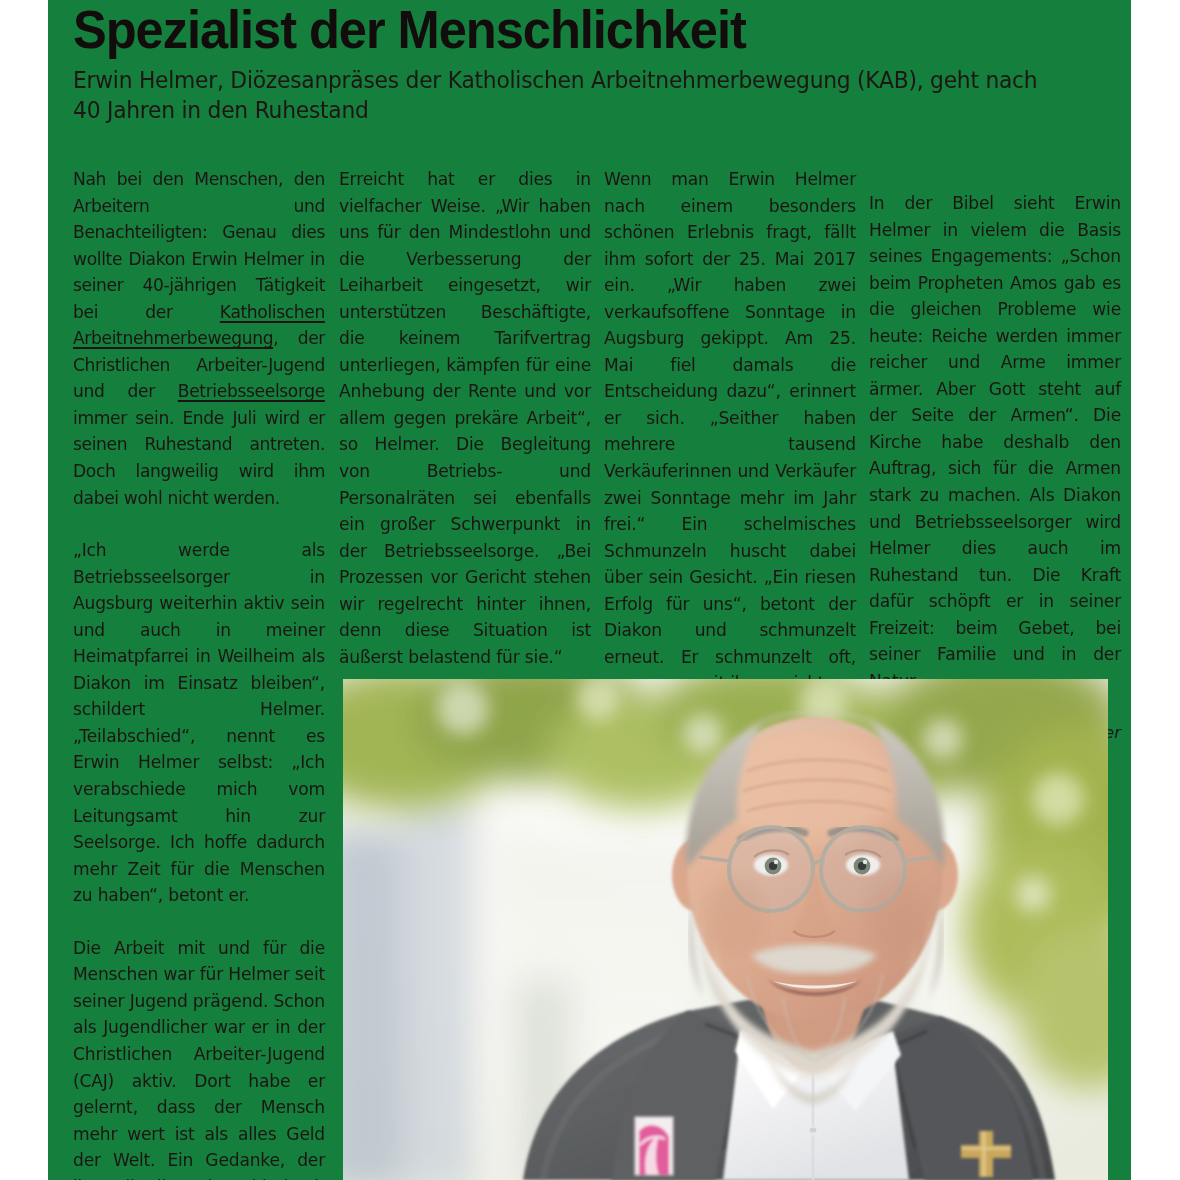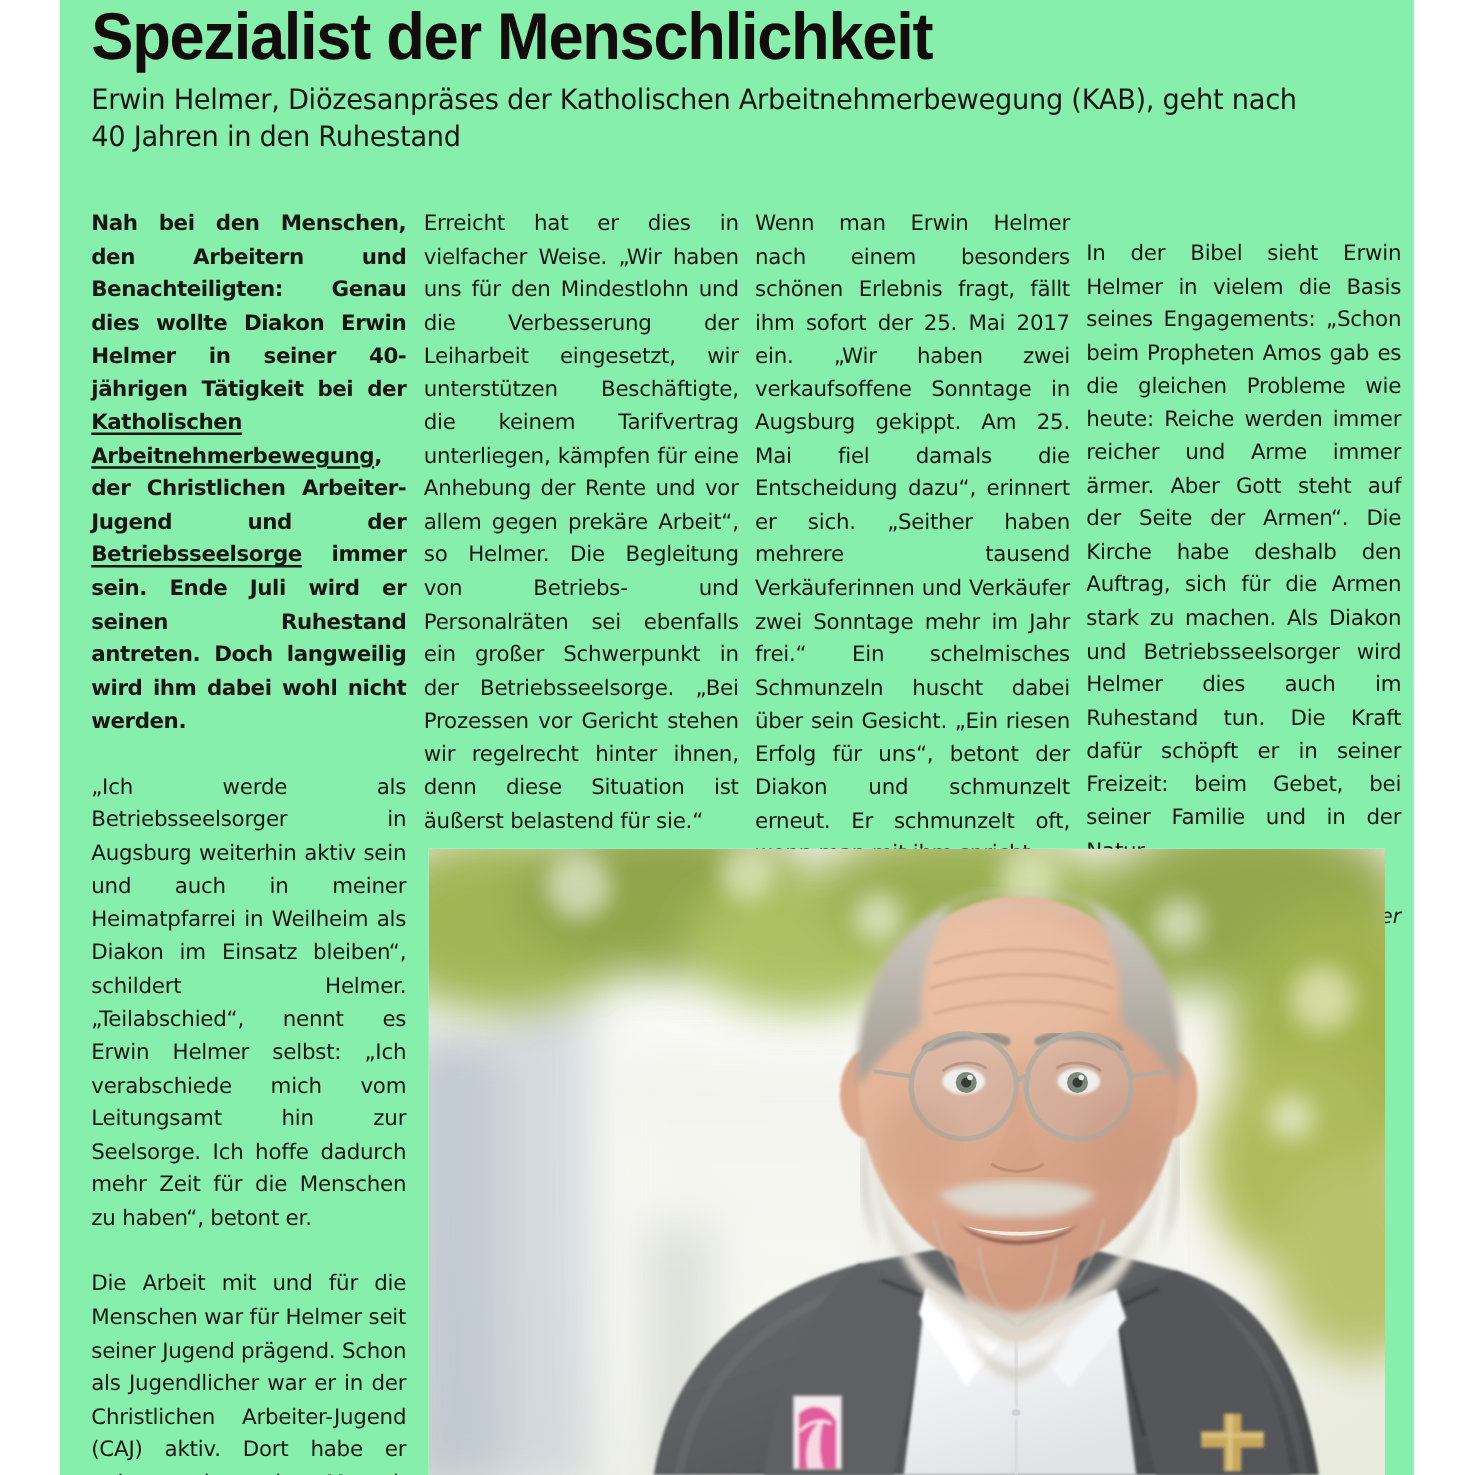--- a/index.html
+++ b/index.html
@@ -14,21 +14,21 @@
     font-family: "DejaVu Sans", sans-serif;
   }
 
   
   #page {
     position: absolute;
     left: 48px;
     top: 0px;
     width: 1083px;
     height: 1180px;
-    background: #86efac;
+    background: #15803d;
     overflow: hidden;
   }
 
   
   #headline-block {
     position: absolute;
     left: 25px;
     top: 2px;
     width: 1040px;
   }
@@ -75,21 +75,21 @@
   #col2 { left: 291px; }
   #col3 { left: 556px; }
   #col4 { left: 821px; margin-top: 24px; }
 
   .col p {
     margin: 0 0 26px 0;
   }
   .col p:last-child { margin-bottom: 0; }
 
   .lead {
-    font-weight: 700;
+    font-weight: 400;
     letter-spacing: -0.35px;
   }
   .lead u {
     text-decoration-line: underline;
     text-decoration-thickness: 1.6px;
     text-underline-offset: 2.5px;
   }
 
   .byline {
     font-style: italic;

